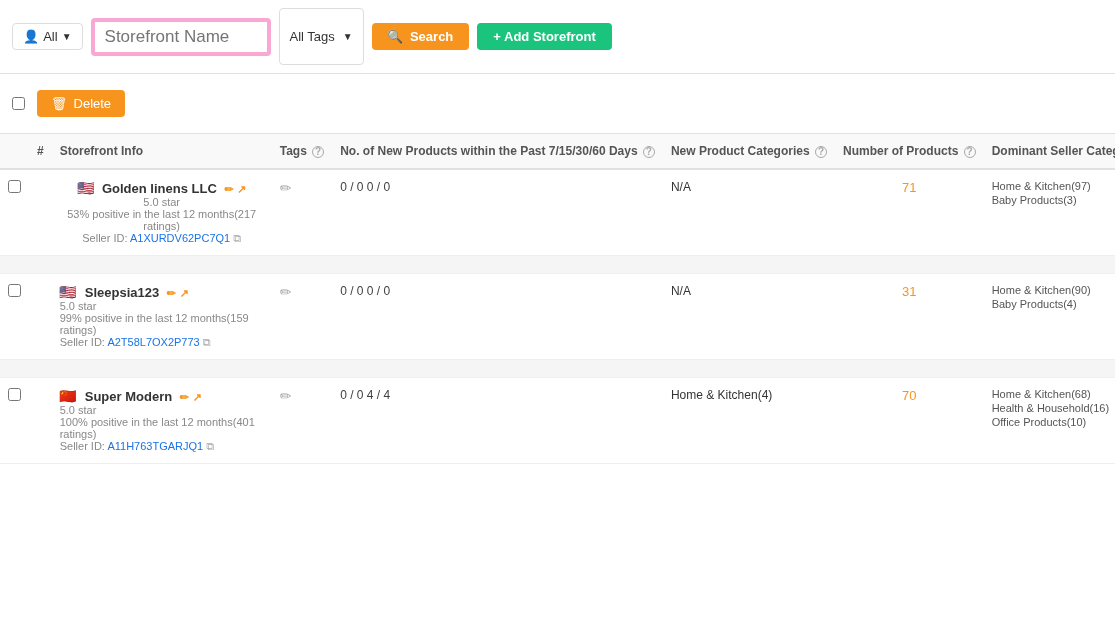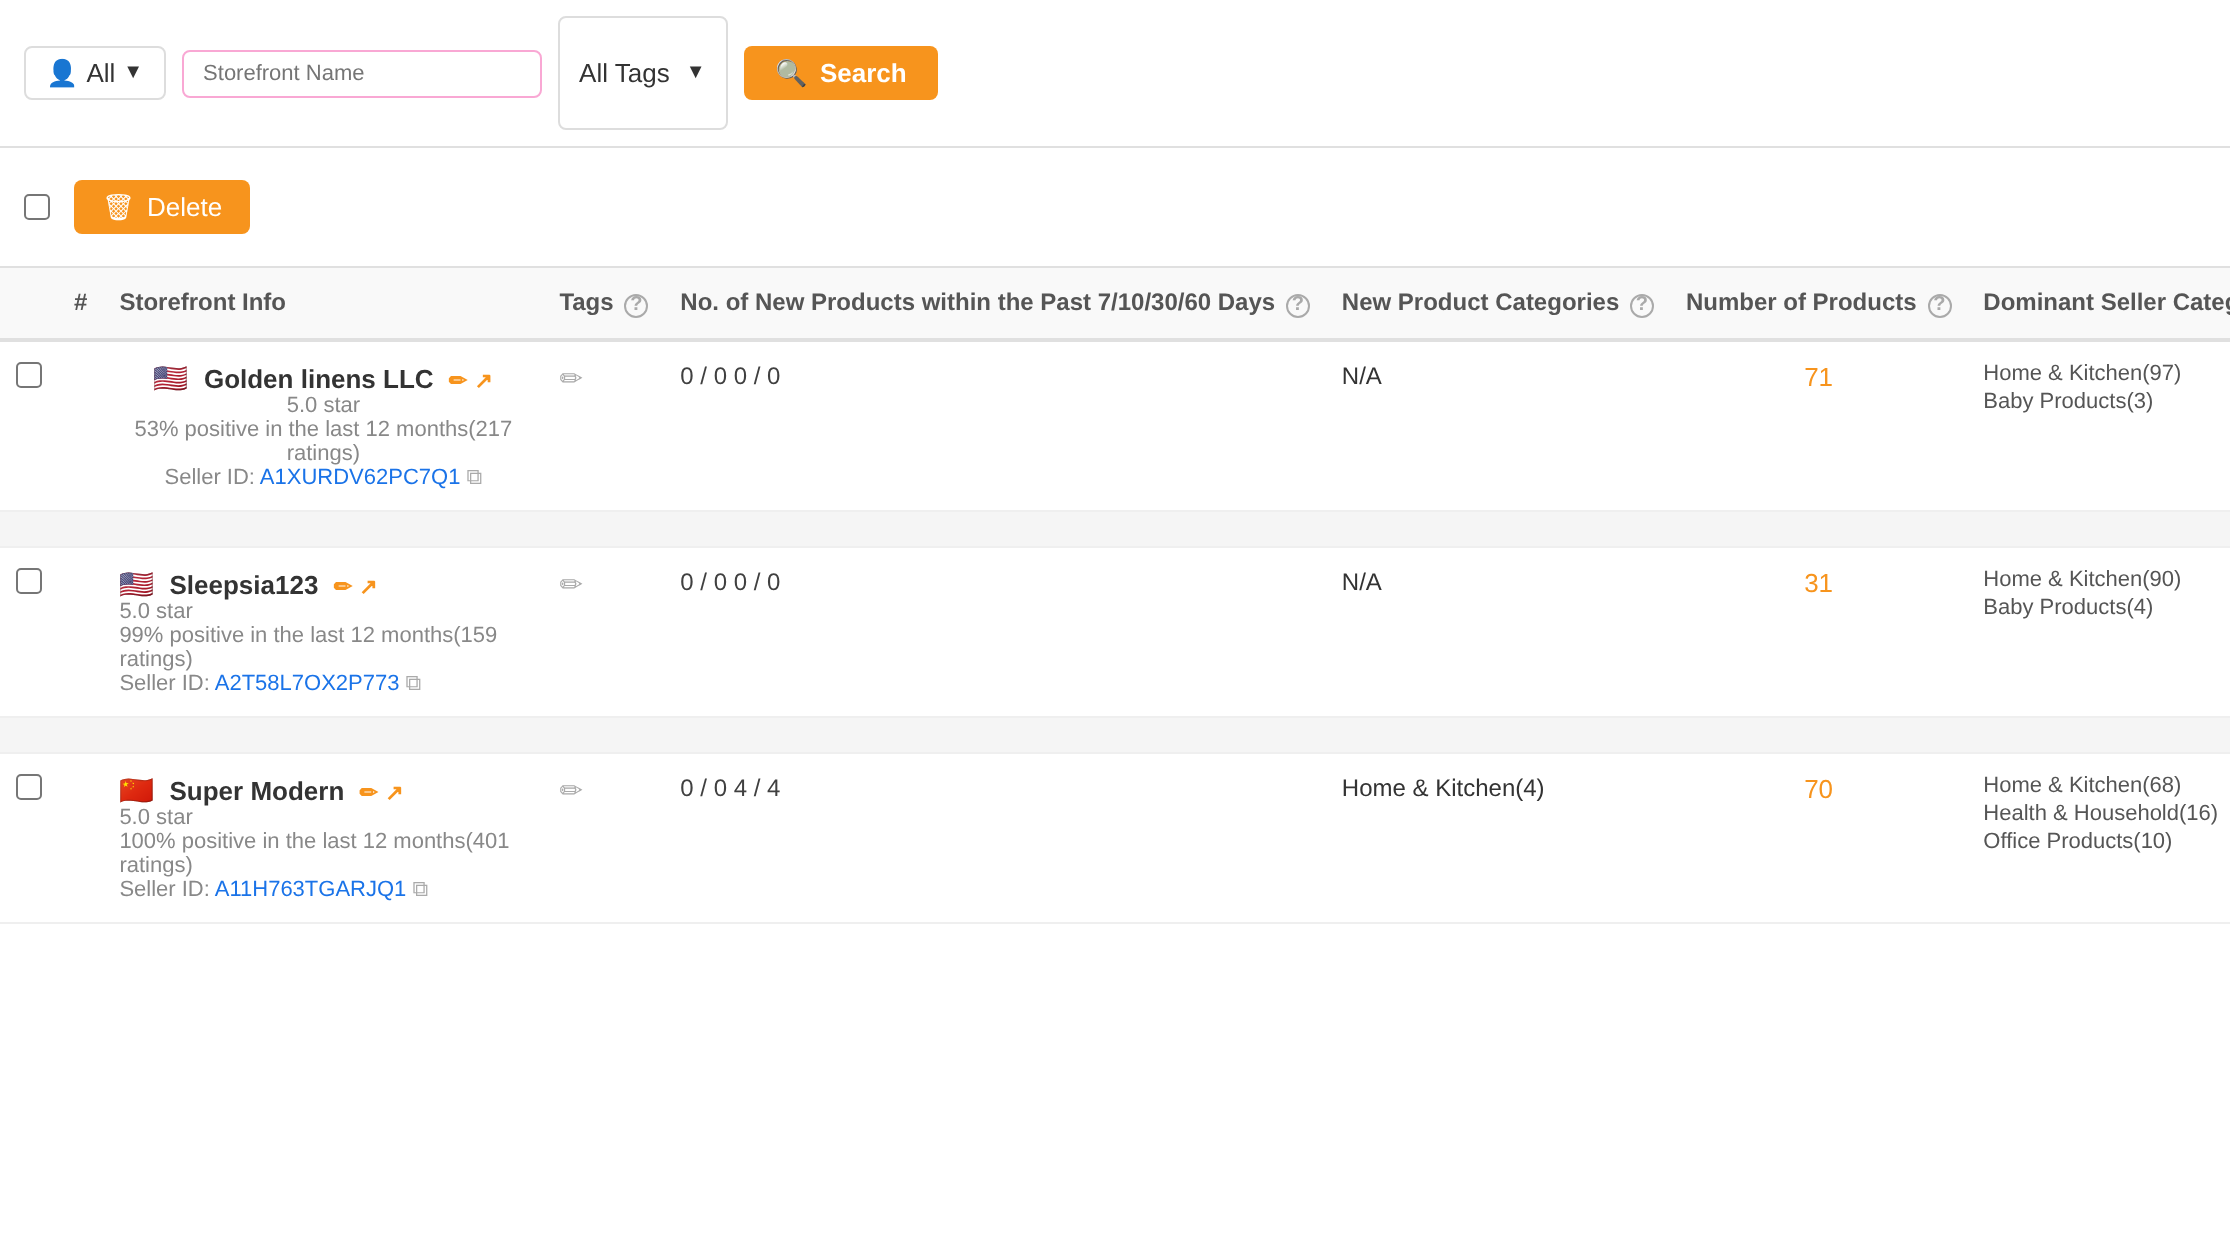--- a/index.html
+++ b/index.html
@@ -11,22 +11,22 @@
       padding: 8px 12px; background: #fff;
       border-bottom: 1px solid #e0e0e0;
     }
     .all-filter {
       display: flex; align-items: center; gap: 4px;
       border: 1px solid #ddd; border-radius: 4px;
       padding: 5px 10px; cursor: pointer; background: #fff;
       font-size: 13px;
     }
     .storefront-input {
-      border: 1px solid #f9a8d4; border-radius: 4px;
-      padding: 5px 10px; font-size: 11px; width: 180px; outline: none;
+      border: 4px solid #f9a8d4; border-radius: 4px;
+      padding: 5px 10px; font-size: 17px; width: 180px; outline: none;
     }
     .tags-filter {
       display: flex; align-items: center; gap: 4px;
       border: 1px solid #ddd; border-radius: 4px;
       padding: 20px 10px; cursor: pointer; background: #fff;
       font-size: 13px;
     }
     .search-btn {
       display: flex; align-items: center; gap: 6px;
       background: #f7941d; color: #fff; border: none;
@@ -92,20 +92,23 @@
   </div>
   <input class="storefront-input" type="text" placeholder="Storefront Name" style="">
   <div class="tags-filter">
     <span>All Tags</span>
     <span style="font-size:10px; margin-left:4px;">▼</span>
   </div>
   <button class="search-btn">
     <span>🔍</span>
     <span>Search</span>
   </button>
+  <button class="add-btn">
+    <span>+ Add Storefront</span>
+  </button>
 </div>
 
 <div style="height:60px; background:#fff; border-bottom:1px solid #e0e0e0; display:flex; align-items:center; padding:0 12px;">
   <input type="checkbox" style="margin-right: 12px;">
   <button class="delete-btn">
     <span>🗑</span>
     <span>Delete</span>
   </button>
 </div>
 
@@ -114,21 +117,21 @@
     <thead>
       <tr>
         <th class="checkbox-cell"></th>
         <th>#</th>
         <th>Storefront Info</th>
         <th>
           <span>Tags</span>
           <span class="help-icon">?</span>
         </th>
         <th>
-          <span>No. of New Products within the Past 7/10/30/60 Days</span>
+          <span>No. of New Products within the Past 7/15/30/60 Days</span>
           <span class="help-icon">?</span>
         </th>
         <th>
           <span>New Product Categories</span>
           <span class="help-icon">?</span>
         </th>
         <th>
           <span>Number of Products</span>
           <span class="help-icon">?</span>
         </th>

